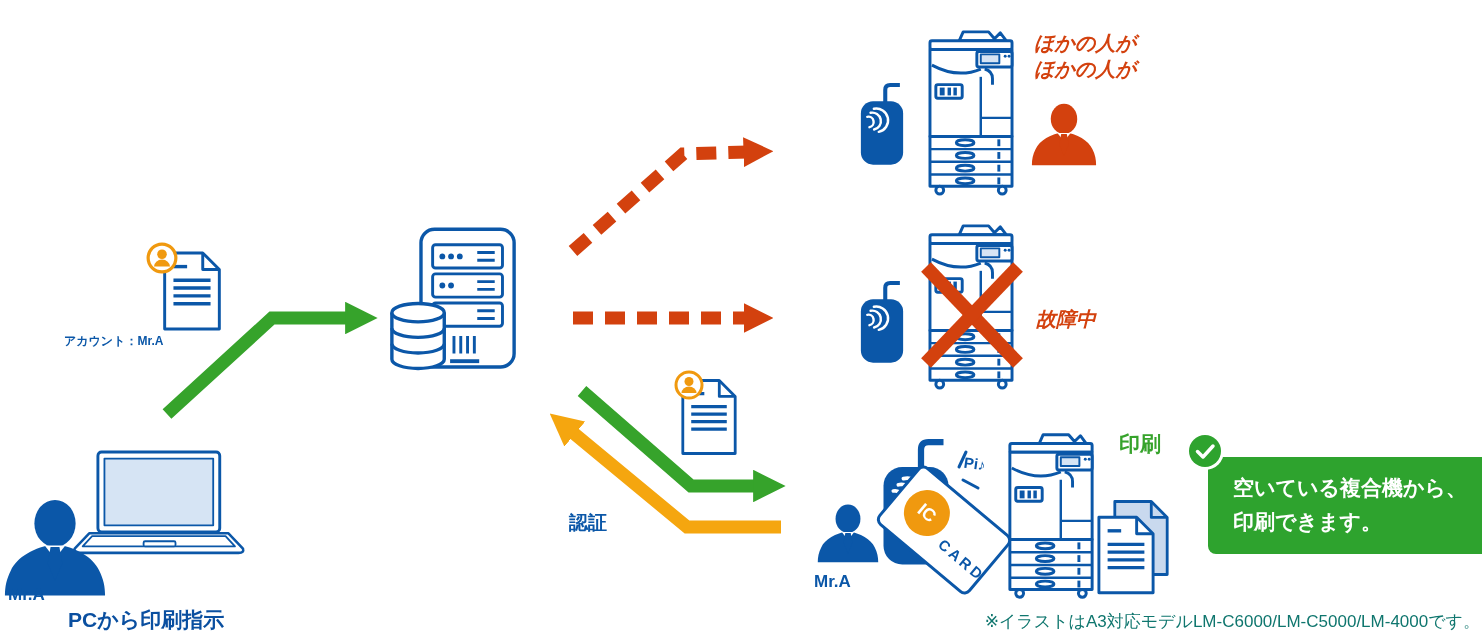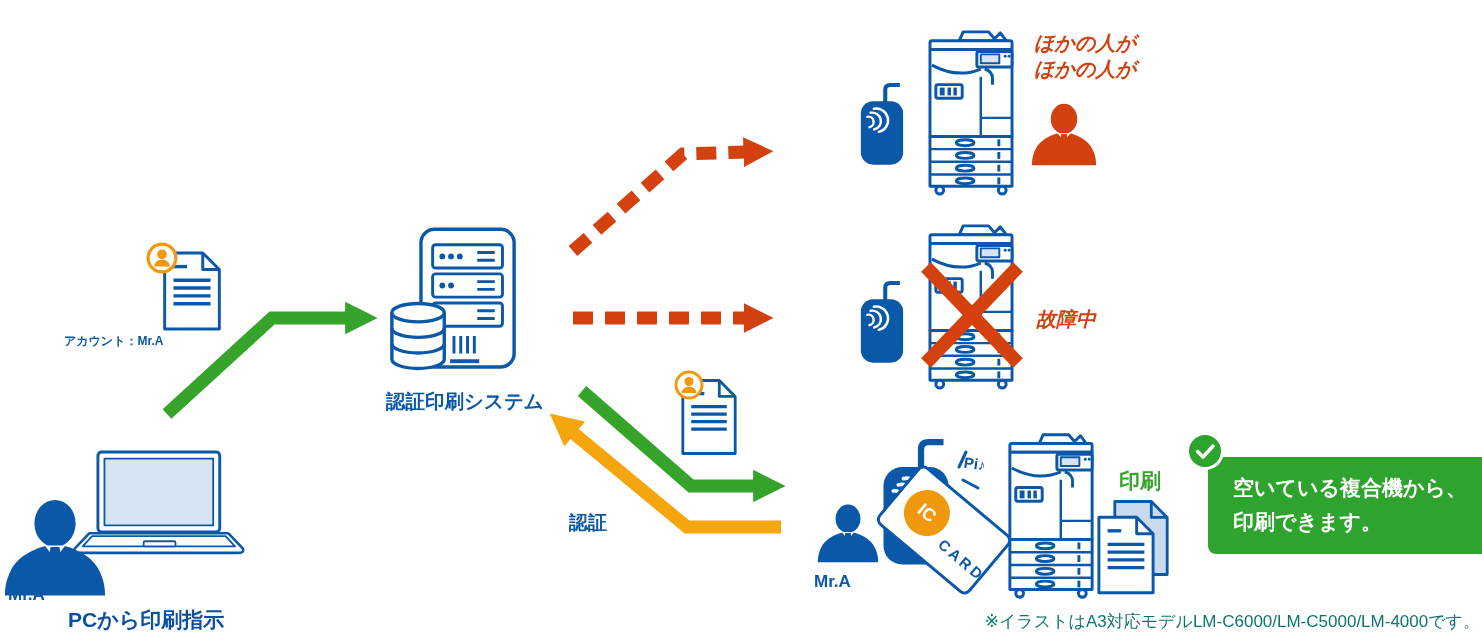--- a/index.html
+++ b/index.html
@@ -2,21 +2,21 @@
 <html><head>
 <meta charset="utf-8">
 <style>
   html,body{margin:0;padding:0;background:#fff;}
   .canvas{position:relative;width:1482px;height:640px;background:#fff;overflow:hidden;
           font-family:"Liberation Sans","DejaVu Sans",sans-serif;}
   .abs{position:absolute;}
   .t{position:absolute;white-space:nowrap;z-index:10;}
   .blue{color:#0B57A8;}
   .red{color:#D3410E;font-style:italic;}
-  .green{color:#36A32B;margin-top:37px;}
+  .green{color:#36A32B;}
   .b{font-weight:700;}
   .layer{position:absolute;left:0;top:0;z-index:5;pointer-events:none;}
   .nodes{z-index:3;}
   .ar{fill:none;stroke-width:13;stroke-linejoin:miter;}
   .ar-g{stroke:#36A32B;}
   .ar-o{stroke:#F5A60F;}
   .ar-r{stroke:#D3410E;}
   .dash{stroke-dasharray:20 12;}
   .xline{stroke:#D3410E;stroke-width:13.5;}
   .tick{stroke:#0B57A8;stroke-width:3;stroke-linecap:round;}
@@ -173,21 +173,20 @@
       <use href="#sym-doc"></use>
     </svg>
   <svg class="abs nodes" style="left:146px;top:242px" width="32" height="32">
       <use href="#sym-badge"></use>
     </svg>
   <div class="t blue b" style="left:64px;top:333px;font-size:12px">アカウント：Mr.A</div>
 
   <svg class="abs nodes" style="left:388px;top:226px;color:#0B57A8" width="130" height="152">
       <use href="#sym-server"></use>
     </svg>
-  <div class="t blue b" style="left:386px;top:388px;font-size:19.5px">認証印刷システム</div>
 
   <svg class="abs nodes" style="left:856px;top:74px;color:#0B57A8" width="52" height="100">
       <use href="#sym-reader"></use>
     </svg>
   <svg class="abs nodes" style="left:924px;top:28px;color:#0B57A8" width="94" height="168">
       <use href="#sym-printer"></use>
     </svg>
   <svg class="abs nodes" style="left:1030px;top:102px;color:#D3410E" width="68" height="64">
       <use href="#sym-person"></use>
     </svg>

